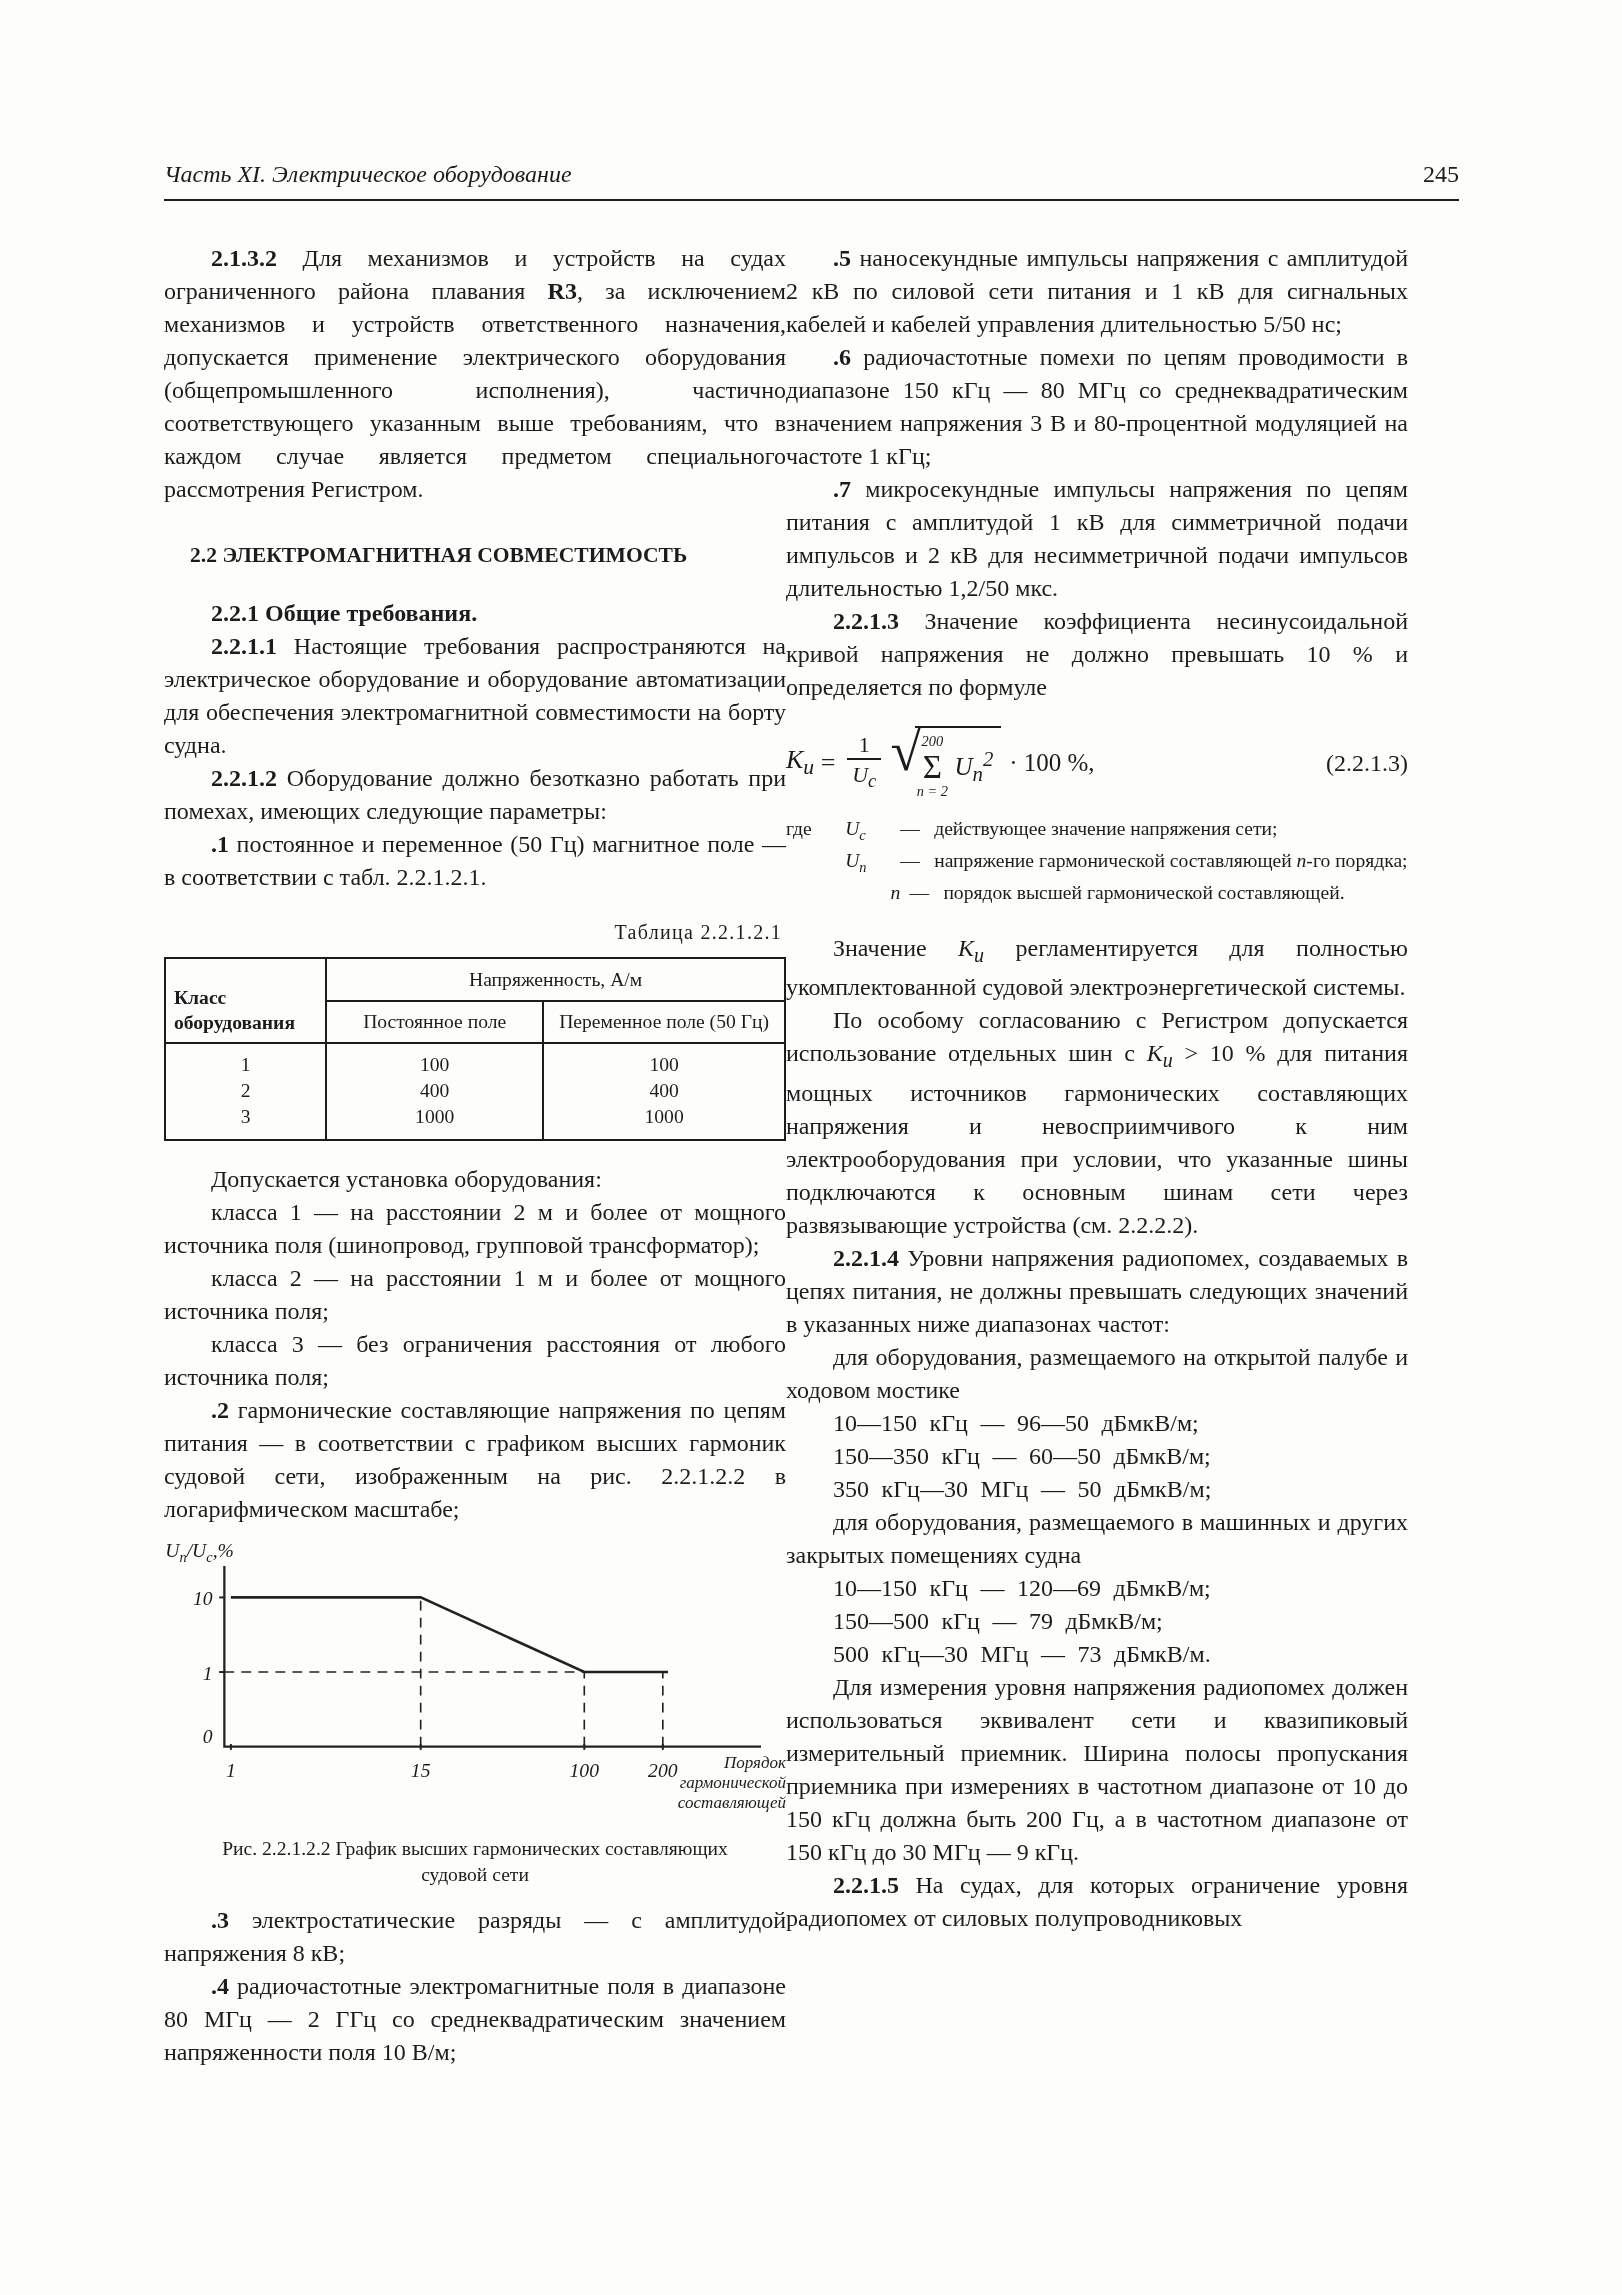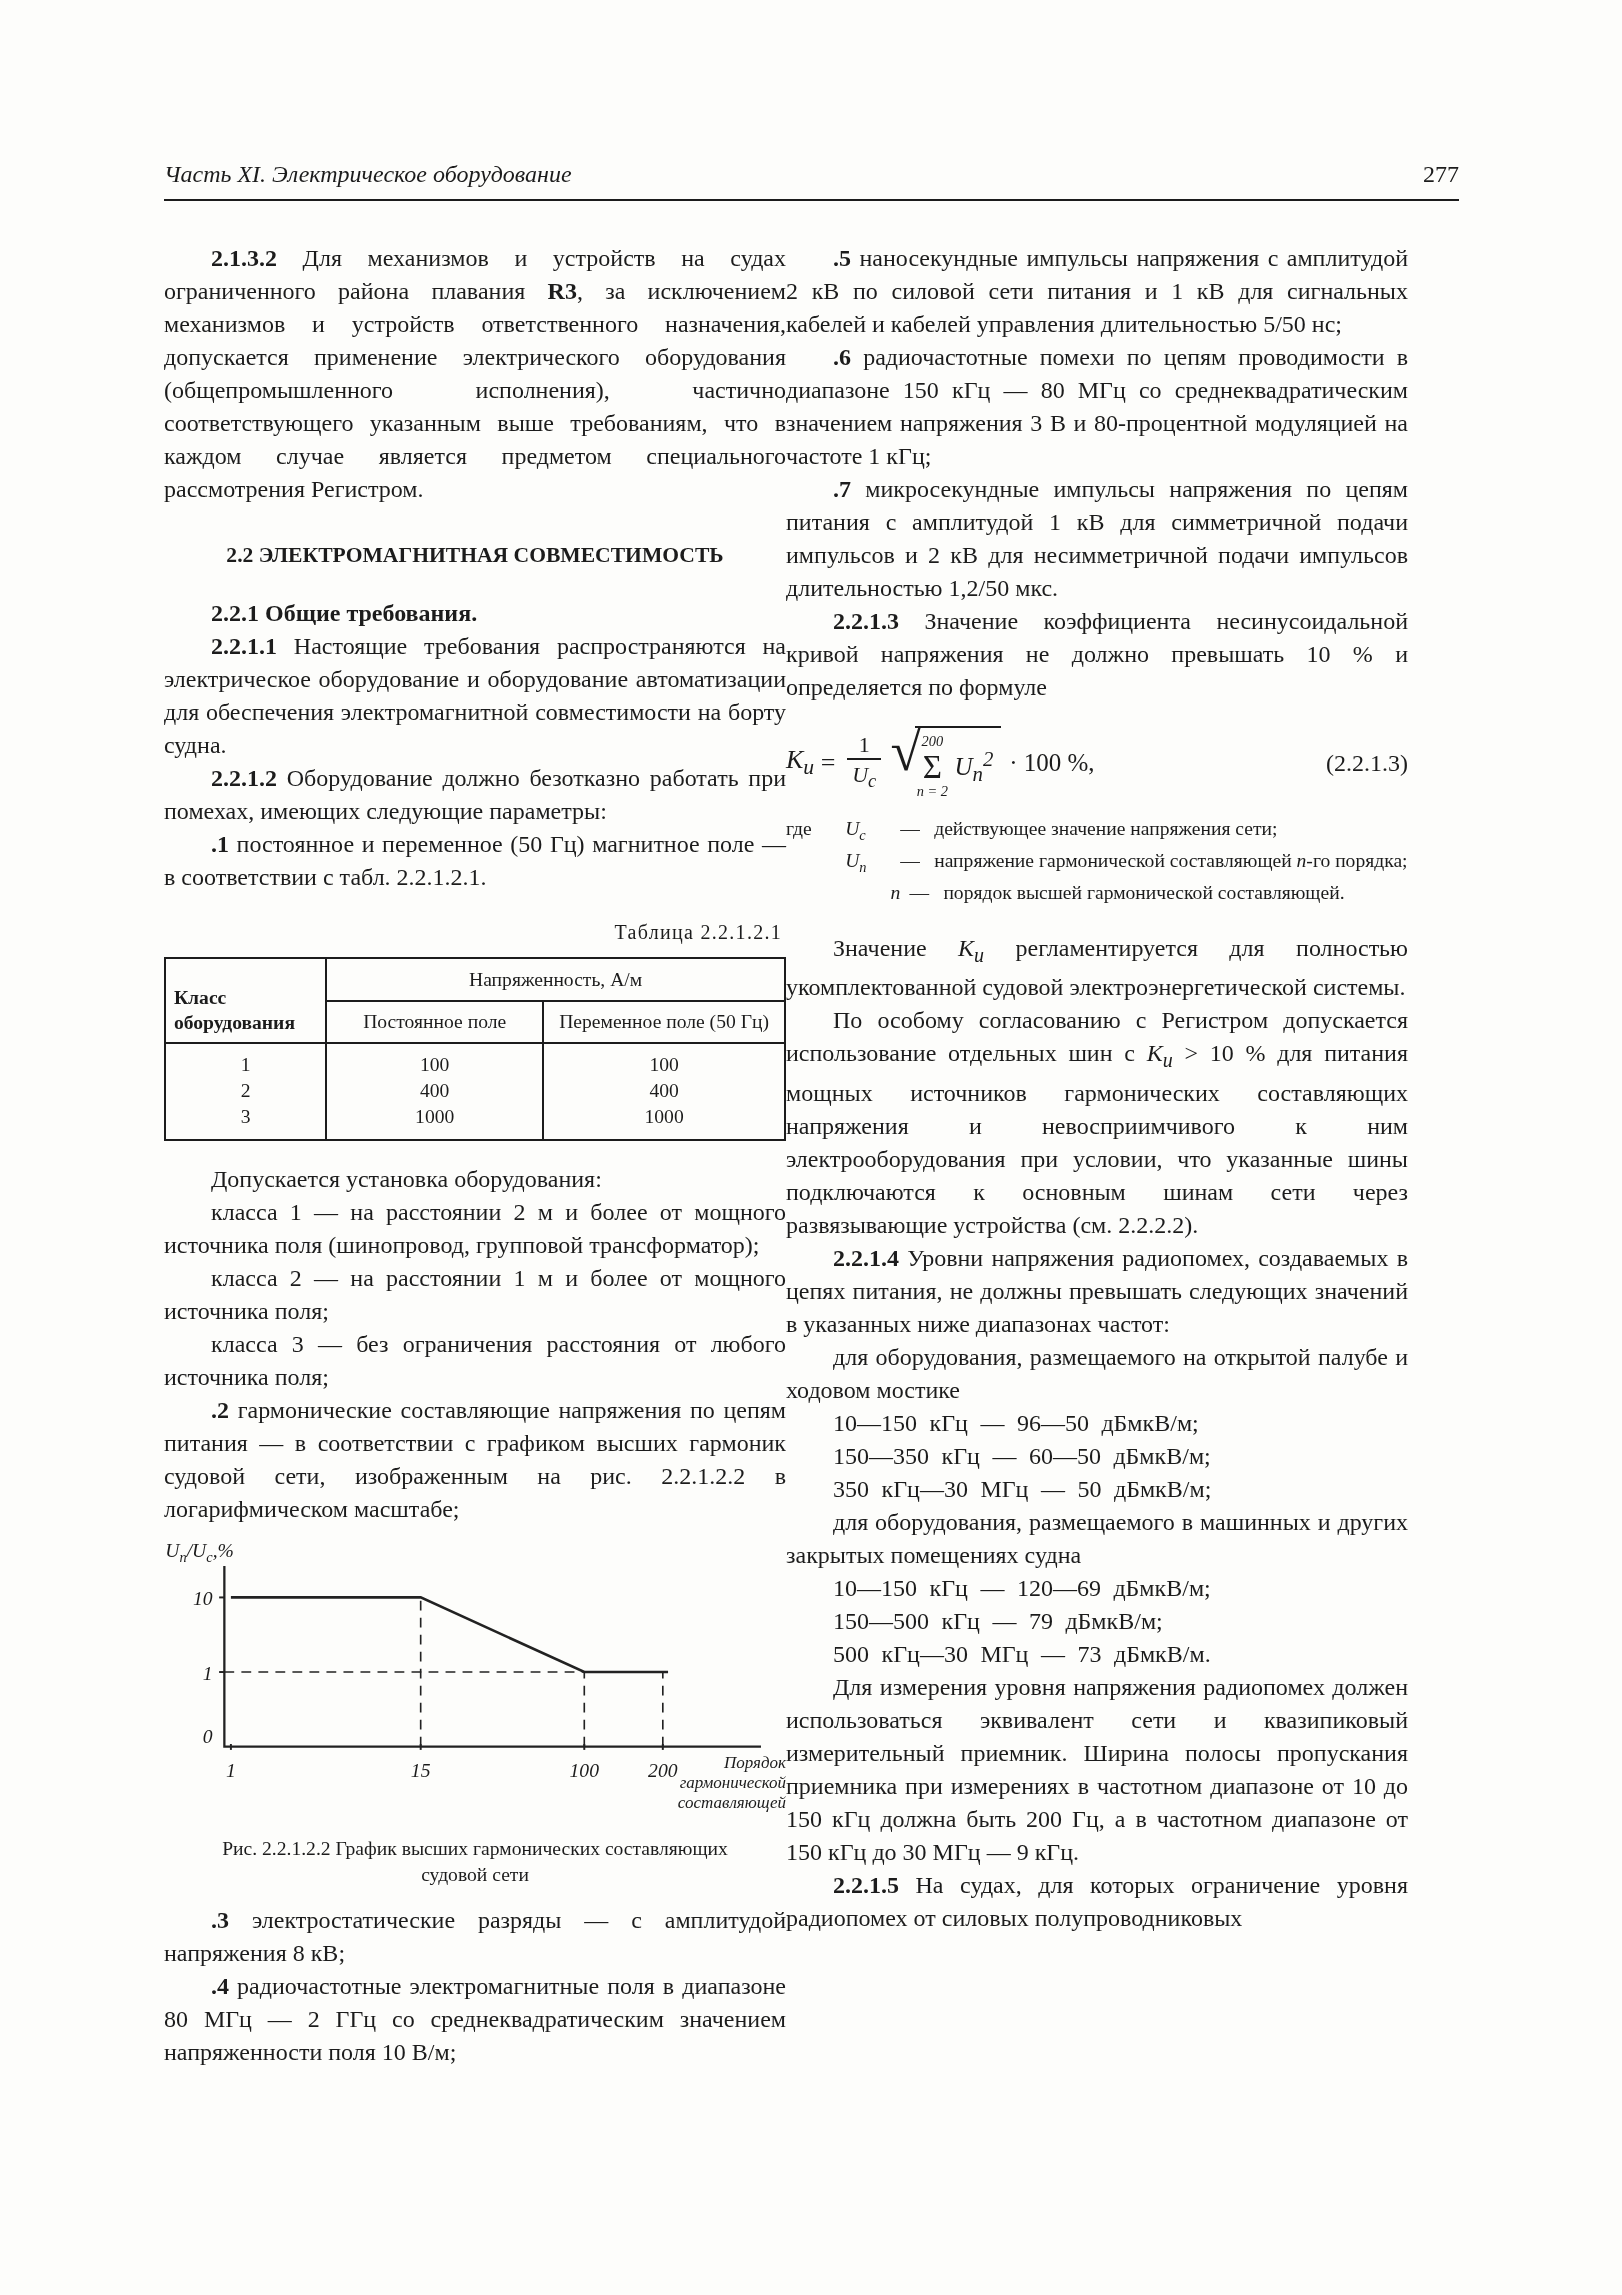--- a/index.html
+++ b/index.html
@@ -24,21 +24,21 @@
     margin-bottom:41px;
     margin-top:17px;
   }
   .hdr-title { font-style:italic; }
   
   .cols { display:flex; }
   .col { width:622px; text-align:justify; }
   p { margin:0; }
   .para { text-indent:47px; }
   .sec-heading {
-    font-size:21.6px; font-weight:bold; text-align:center;
+    font-size:21.6px; font-weight:bold; 
     margin:35px 26px 27.5px 26px; line-height:29px; text-indent:0;
   }
   .sub-heading { font-weight:bold; text-indent:47px; margin:3.9px 0 0 0; font-size:24px; }
   
   .table-label {
     text-align:right; font-size:20px; letter-spacing:1.3px;
     margin:22px 3.9px 7.9px 0; text-indent:0;
   }
   table.data-table {
     width:100%; border-collapse:collapse;
@@ -108,21 +108,21 @@
   .def-text { flex:1; }
   .freq { word-spacing:6.5px; }
 </style>
 </head>
 <body>
 
 <div class="page">
 
   <div class="hdr">
     <span class="hdr-title">Часть XI. Электрическое оборудование</span>
-    <span class="hdr-num">277</span>
+    <span class="hdr-num">245</span>
   </div>
 
   <div class="cols">
 
     <div class="col">
 
       <p class="para"><span style="font-weight: bold;">2.1.3.2</span><span> Для механизмов и устройств на судах ограниченного района плавания </span><span style="font-weight: bold;">R3</span><span>, за исключением механизмов и устройств ответственного назначения, допускается применение электрического оборудования (общепромышленного исполнения), частично соответствующего указанным выше требованиям, что в каждом случае является предметом специального рассмотрения Регистром.</span></p>
 
       <h2 class="sec-heading">2.2 ЭЛЕКТРОМАГНИТНАЯ СОВМЕСТИМОСТЬ</h2>
 

